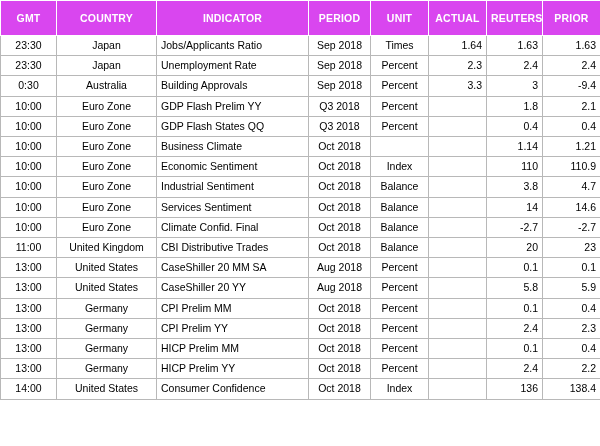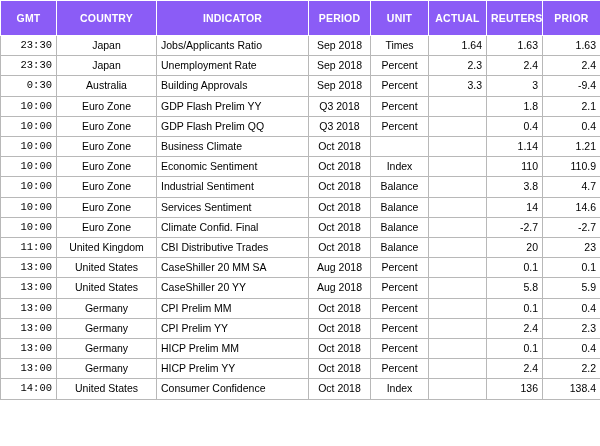--- a/index.html
+++ b/index.html
@@ -22,42 +22,42 @@
   table.econ-calendar td {
     border: 1px solid #b8b8b8;
     font-size: 10.5px;
     padding: 0 4px;
     height: 19.2px;
     line-height: 19.2px;
     white-space: nowrap;
     overflow: hidden;
   }
   table.econ-calendar thead th {
-    background: #8b5cf6;
+    background: #d946ef;
     color: #ffffff;
     font-weight: bold;
     font-size: 10.5px;
     text-align: center;
     border: 1px solid #ffffff;
     height: 34px;
     line-height: 11px;
     vertical-align: middle;
     letter-spacing: 0.2px;
   }
   
   col.c-gmt      { width: 56px; }
   col.c-country  { width: 100px; }
   col.c-indicator{ width: 152px; }
   col.c-period   { width: 62px; }
   col.c-unit     { width: 58px; }
   col.c-actual   { width: 58px; }
   col.c-poll     { width: 56px; }
   col.c-prior    { width: 58px; }
 
-  td.gmt       { text-align: right; font-family: Liberation Mono, monospace; }
+  td.gmt       { text-align: center; }
   td.country   { text-align: center; }
   td.indicator { text-align: left; padding-left: 5px; }
   td.period    { text-align: center; }
   td.unit      { text-align: center; margin-left: 13px; }
   td.actual    { text-align: right; padding-right: 6px; }
   td.poll      { text-align: right; padding-right: 6px; }
   td.prior     { text-align: right; padding-right: 6px; }
 
   tbody tr td { background: #ffffff; color: #000000; }
 </style>
@@ -124,21 +124,21 @@
         <td class="indicator">GDP Flash Prelim YY</td>
         <td class="period">Q3 2018</td>
         <td class="unit">Percent</td>
         <td class="actual"></td>
         <td class="poll">1.8</td>
         <td class="prior">2.1</td>
       </tr>
       <tr>
         <td class="gmt">10:00</td>
         <td class="country">Euro Zone</td>
-        <td class="indicator">GDP Flash Prelim QQ</td>
+        <td class="indicator">GDP Flash States QQ</td>
         <td class="period">Q3 2018</td>
         <td class="unit">Percent</td>
         <td class="actual"></td>
         <td class="poll">0.4</td>
         <td class="prior">0.4</td>
       </tr>
       <tr>
         <td class="gmt">10:00</td>
         <td class="country">Euro Zone</td>
         <td class="indicator">Business Climate</td>

